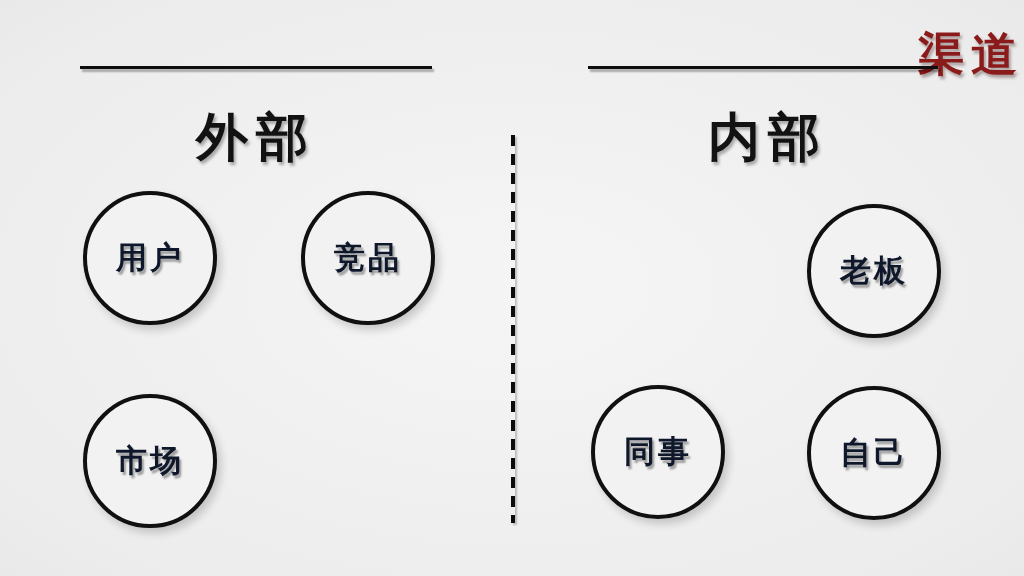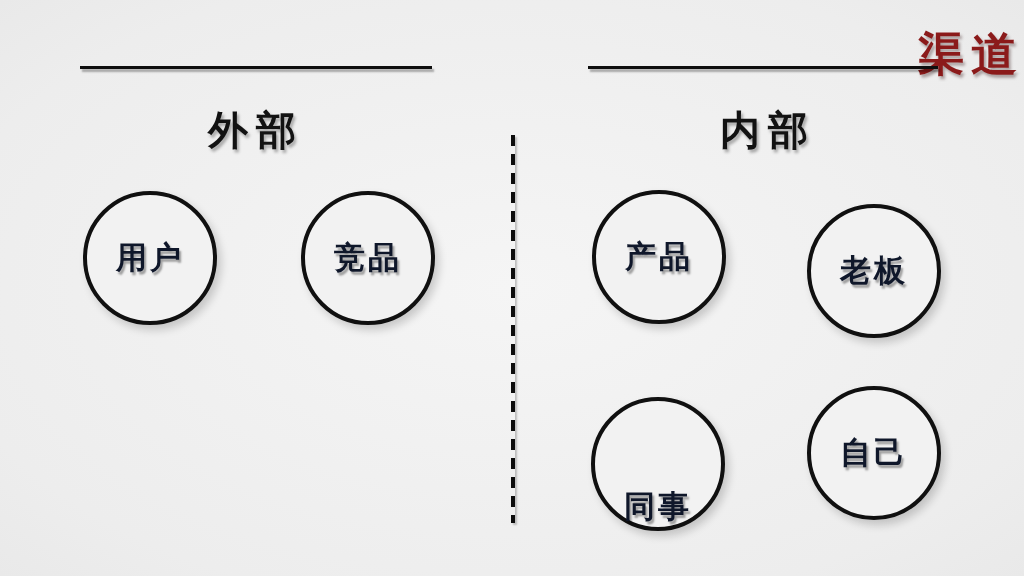--- a/index.html
+++ b/index.html
@@ -31,21 +31,21 @@
     height: 3px;
     background: #0e0e0e;
     box-shadow: 2px 3px 2px rgba(0, 0, 0, 0.3);
   }
   .hline.left  { left: 80px;  width: 352px; }
   .hline.right { left: 588px; width: 350px; }
   .section-label {
     position: absolute;
     top: 103px;
     transform: translateX(-50%);
-    font-size: 40px;
+    font-size: 52px;
     font-weight: bold;
     color: #121212;
     letter-spacing: 8px;
     text-indent: 8px;
     text-shadow: 2px 3px 3px rgba(0, 0, 0, 0.3);
     white-space: nowrap;
   }
   .section-label.external { left: 252px; }
   .section-label.internal { left: 764px; font-family: Liberation Serif, serif; }
   .divider {
@@ -79,21 +79,21 @@
     color: #0f172a;
     letter-spacing: 3px;
     text-shadow: 2px 3px 2px rgba(0, 0, 0, 0.35);
   }
   .pos-users        { left: 83px;  top: 191px; }
   .pos-competitors  { left: 301px; top: 191px; }
   .pos-product      { left: 592px; top: 190px; }
   .pos-boss         { left: 807px; top: 204px; }
   .pos-market       { left: 83px;  top: 394px; }
   .pos-partners     { left: 299px; top: 385px; }
-  .pos-colleagues   { left: 591px; top: 397px; align-items: flex-end; }
+  .pos-colleagues   { left: 591px; top: 385px; }
   .pos-self         { left: 807px; top: 386px; }
 </style>
 </head>
 <body>
 
 <div class="canvas">
 
   <div class="hline left"></div>
   <h1 class="title">渠道</h1>
   <div class="hline right"></div>
@@ -102,24 +102,24 @@
   <div class="section-label internal">内部</div>
 
   <div class="divider"></div>
 
   <div class="circle pos-users">
     <span>用户</span>
   </div>
   <div class="circle pos-competitors">
     <span>竞品</span>
   </div>
+  <div class="circle pos-market">
+    <span>市场</span>
+  </div>
 
-  <div class="circle pos-product">
-    <span>产品</span>
-  </div>
   <div class="circle pos-boss">
     <span>老板</span>
   </div>
   <div class="circle pos-colleagues">
     <span>同事</span>
   </div>
   <div class="circle pos-self">
     <span>自己</span>
   </div>
 

